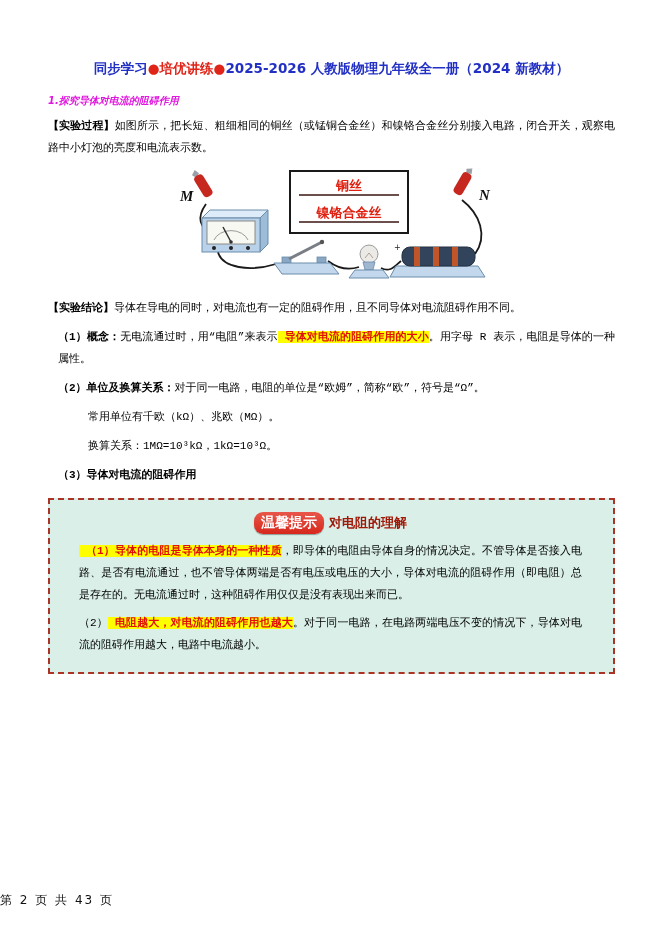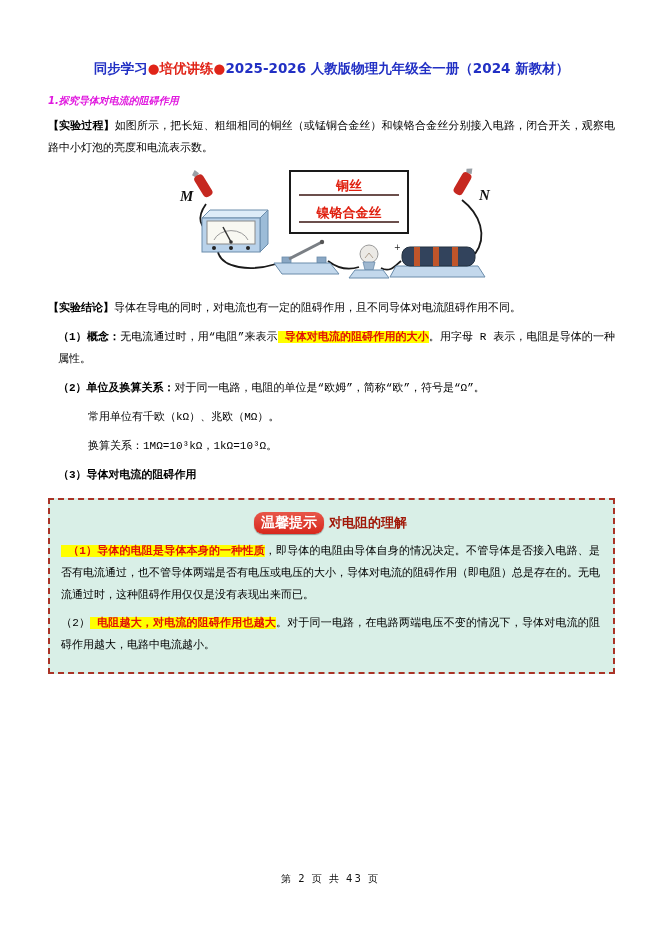--- a/index.html
+++ b/index.html
@@ -41,25 +41,25 @@
   }
   .tip-head{text-align:center;margin:4px 0 6px 0;}
   .badge{
     display:inline-block;background:var(--badge-bg,#d7271c);
     background:linear-gradient(180deg,#e8574a,var(--badge-bg,#d7271c));
     color:#fff;font-weight:bold;font-size:14px;
     padding:2px 7px;border-radius:9px;margin-right:5px;
     box-shadow:0 1px 1px rgba(0,0,0,0.35);
   }
   .tip-title{color:var(--tip-title,#a01808);font-weight:bold;font-size:13px;}
-  .tip-para{margin:6px 0;}
+  .tip-para{margin:6px 18px;}
   
   .footer{
-    position:absolute;left:0;top:872px;width:100%;
-    text-align:center;font-size:10px;color:#111;letter-spacing:2px;
+    position:absolute;left:0;top:892px;width:100%;
+    font-size:12px;color:#111;letter-spacing:2px;
   }
 </style>
 </head>
 <body>
 
 <div class="page">
   <div class="content">
 
     <div class="header">
       <span class="hb">同步学习</span><span class="hr">●培优讲练●</span><span class="hb">2025-2026 人教版物理九年级全一册（2024 新教材）</span>

